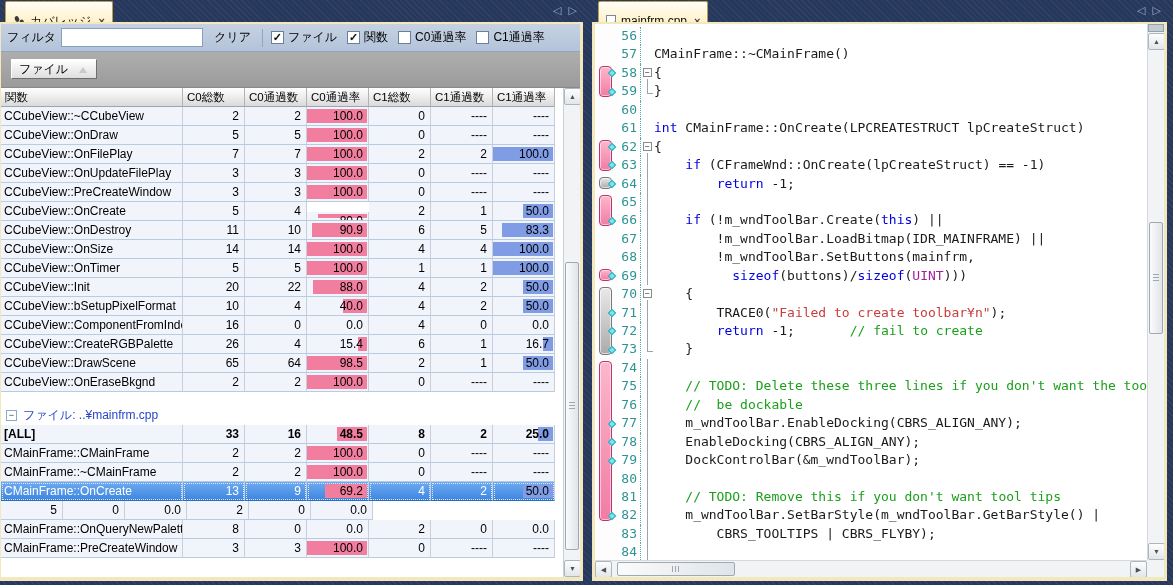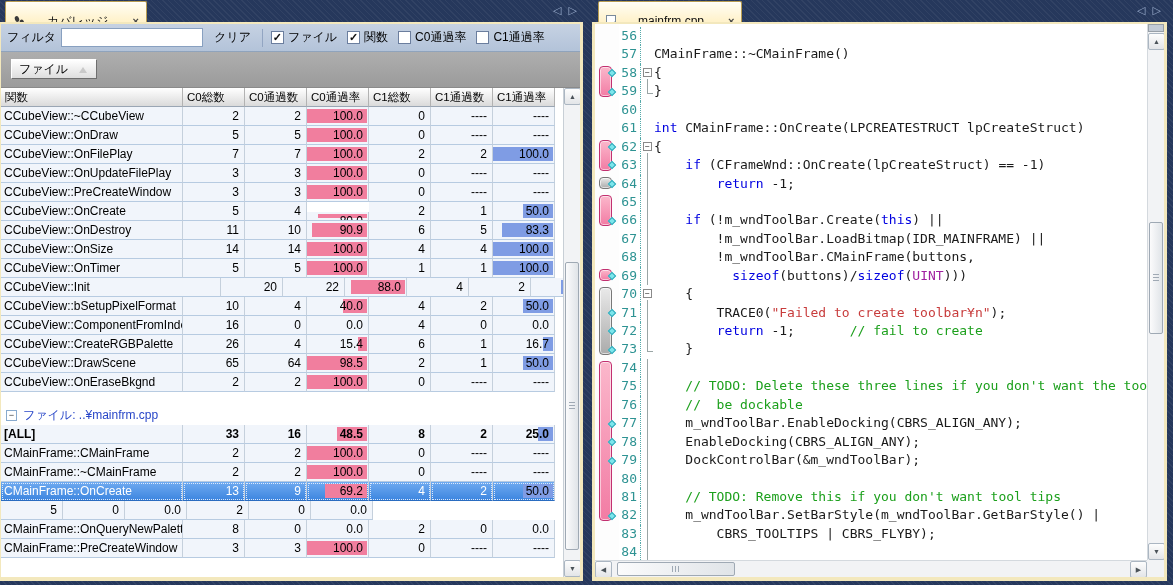--- a/index.html
+++ b/index.html
@@ -11,21 +11,21 @@
     position:relative;
   }
   .group { position:absolute; top:0; height:581px; }
   .group.left  { left:0;   width:583px; }
   .group.right { left:592px; width:575px; }
 
   
   .tabstrip { position:relative; height:22px; }
   .tab {
     position:absolute; top:1px; height:39px;
-    display:inline-flex; align-items:center; gap:22px; padding:16px 7px;
+    display:inline-flex; align-items:center; gap:5px; padding:16px 7px;
     background:linear-gradient(180deg,#fffef6 0%,#fff3cf 45%,#ffe8a8 100%);
     border:1px solid #b89d52; border-bottom:none; border-radius:2px 2px 0 0;
     font-size:12px; color:#111; box-shadow:inset 0 1px 0 #fff;
   }
   .tab-close { font-size:11px; font-weight:bold; color:#444; margin-left:2px; cursor:default; }
   .navarrows { position:absolute; right:6px; top:4px; color:#9db0d0; font-size:11px; }
   .navarrows span { margin-left:4px; }
   .doc-icon {
     width:10px; height:12px; border:1px solid #7a8a9a;
     background:linear-gradient(135deg,#fff 72%,#cdd5dc 72%);
@@ -340,21 +340,21 @@
               <span class="bv">100.0</span>
             </div>
             <div class="cell num" style="width: 62px;">1</div>
             <div class="cell num" style="width: 62px;">1</div>
             <div class="cell num pct" style="width: 62px;">
               <div class="bar blue" style="width: 100%;"></div>
               <span class="bv">100.0</span>
             </div>
           </div>
           <div class="trow">
-            <div class="cell name" style="width: 220px;">CCubeView::Init</div>
+            <div class="cell name" style="width: 182px;">CCubeView::Init</div>
             <div class="cell num" style="width: 62px;">20</div>
             <div class="cell num" style="width: 62px;">22</div>
             <div class="cell num pct" style="width: 62px;">
               <div class="bar pink" style="width: 88%;"></div>
               <span class="bv">88.0</span>
             </div>
             <div class="cell num" style="width: 62px;">4</div>
             <div class="cell num" style="width: 62px;">2</div>
             <div class="cell num pct" style="width: 62px;">
               <div class="bar blue" style="width: 50%;"></div>
@@ -590,21 +590,21 @@
           <div class="cl"><span class="ln">58</span><span class="fold box"><span class="fbox">−</span></span><span class="ct"><span class="tk-p">{</span></span></div>
           <div class="cl"><span class="ln">59</span><span class="fold end"></span><span class="ct"><span class="tk-p">}</span></span></div>
           <div class="cl"><span class="ln">60</span><span class="fold "></span><span class="ct"></span></div>
           <div class="cl"><span class="ln">61</span><span class="fold "></span><span class="ct"><span class="tk-k">int</span><span class="tk-p"> CMainFrame::OnCreate(LPCREATESTRUCT lpCreateStruct)</span></span></div>
           <div class="cl"><span class="ln">62</span><span class="fold box"><span class="fbox">−</span></span><span class="ct"><span class="tk-p">{</span></span></div>
           <div class="cl"><span class="ln">63</span><span class="fold line"></span><span class="ct"><span class="tk-p">    </span><span class="tk-k">if</span><span class="tk-p"> (CFrameWnd::OnCreate(lpCreateStruct) == -1)</span></span></div>
           <div class="cl"><span class="ln">64</span><span class="fold line"></span><span class="ct"><span class="tk-p">        </span><span class="tk-k">return</span><span class="tk-p"> -1;</span></span></div>
           <div class="cl"><span class="ln">65</span><span class="fold line"></span><span class="ct"></span></div>
           <div class="cl"><span class="ln">66</span><span class="fold line"></span><span class="ct"><span class="tk-p">    </span><span class="tk-k">if</span><span class="tk-p"> (!m_wndToolBar.Create(</span><span class="tk-k">this</span><span class="tk-p">) ||</span></span></div>
           <div class="cl"><span class="ln">67</span><span class="fold line"></span><span class="ct"><span class="tk-p">        !m_wndToolBar.LoadBitmap(IDR_MAINFRAME) ||</span></span></div>
-          <div class="cl"><span class="ln">68</span><span class="fold line"></span><span class="ct"><span class="tk-p">        !m_wndToolBar.CMainFrame(buttons,</span></span></div>
+          <div class="cl"><span class="ln">68</span><span class="fold line"></span><span class="ct"><span class="tk-p">        !m_wndToolBar.SetButtons(mainfrm,</span></span></div>
           <div class="cl"><span class="ln">69</span><span class="fold line"></span><span class="ct"><span class="tk-p">          </span><span class="tk-k">sizeof</span><span class="tk-p">(buttons)/</span><span class="tk-k">sizeof</span><span class="tk-p">(</span><span class="tk-t">UINT</span><span class="tk-p">)))</span></span></div>
           <div class="cl"><span class="ln">70</span><span class="fold box"><span class="fbox">−</span></span><span class="ct"><span class="tk-p">    {</span></span></div>
           <div class="cl"><span class="ln">71</span><span class="fold line"></span><span class="ct"><span class="tk-p">        TRACE0(</span><span class="tk-s">"Failed to create toolbar¥n"</span><span class="tk-p">);</span></span></div>
           <div class="cl"><span class="ln">72</span><span class="fold line"></span><span class="ct"><span class="tk-p">        </span><span class="tk-k">return</span><span class="tk-p"> -1;       </span><span class="tk-c">// fail to create</span></span></div>
           <div class="cl"><span class="ln">73</span><span class="fold end"></span><span class="ct"><span class="tk-p">    }</span></span></div>
           <div class="cl"><span class="ln">74</span><span class="fold line"></span><span class="ct"></span></div>
           <div class="cl"><span class="ln">75</span><span class="fold line"></span><span class="ct"><span class="tk-p">    </span><span class="tk-c">// TODO: Delete these three lines if you don't want the toolbar to</span></span></div>
           <div class="cl"><span class="ln">76</span><span class="fold line"></span><span class="ct"><span class="tk-p">    </span><span class="tk-c">//  be dockable</span></span></div>
           <div class="cl"><span class="ln">77</span><span class="fold line"></span><span class="ct"><span class="tk-p">    m_wndToolBar.EnableDocking(CBRS_ALIGN_ANY);</span></span></div>
           <div class="cl"><span class="ln">78</span><span class="fold line"></span><span class="ct"><span class="tk-p">    EnableDocking(CBRS_ALIGN_ANY);</span></span></div>

